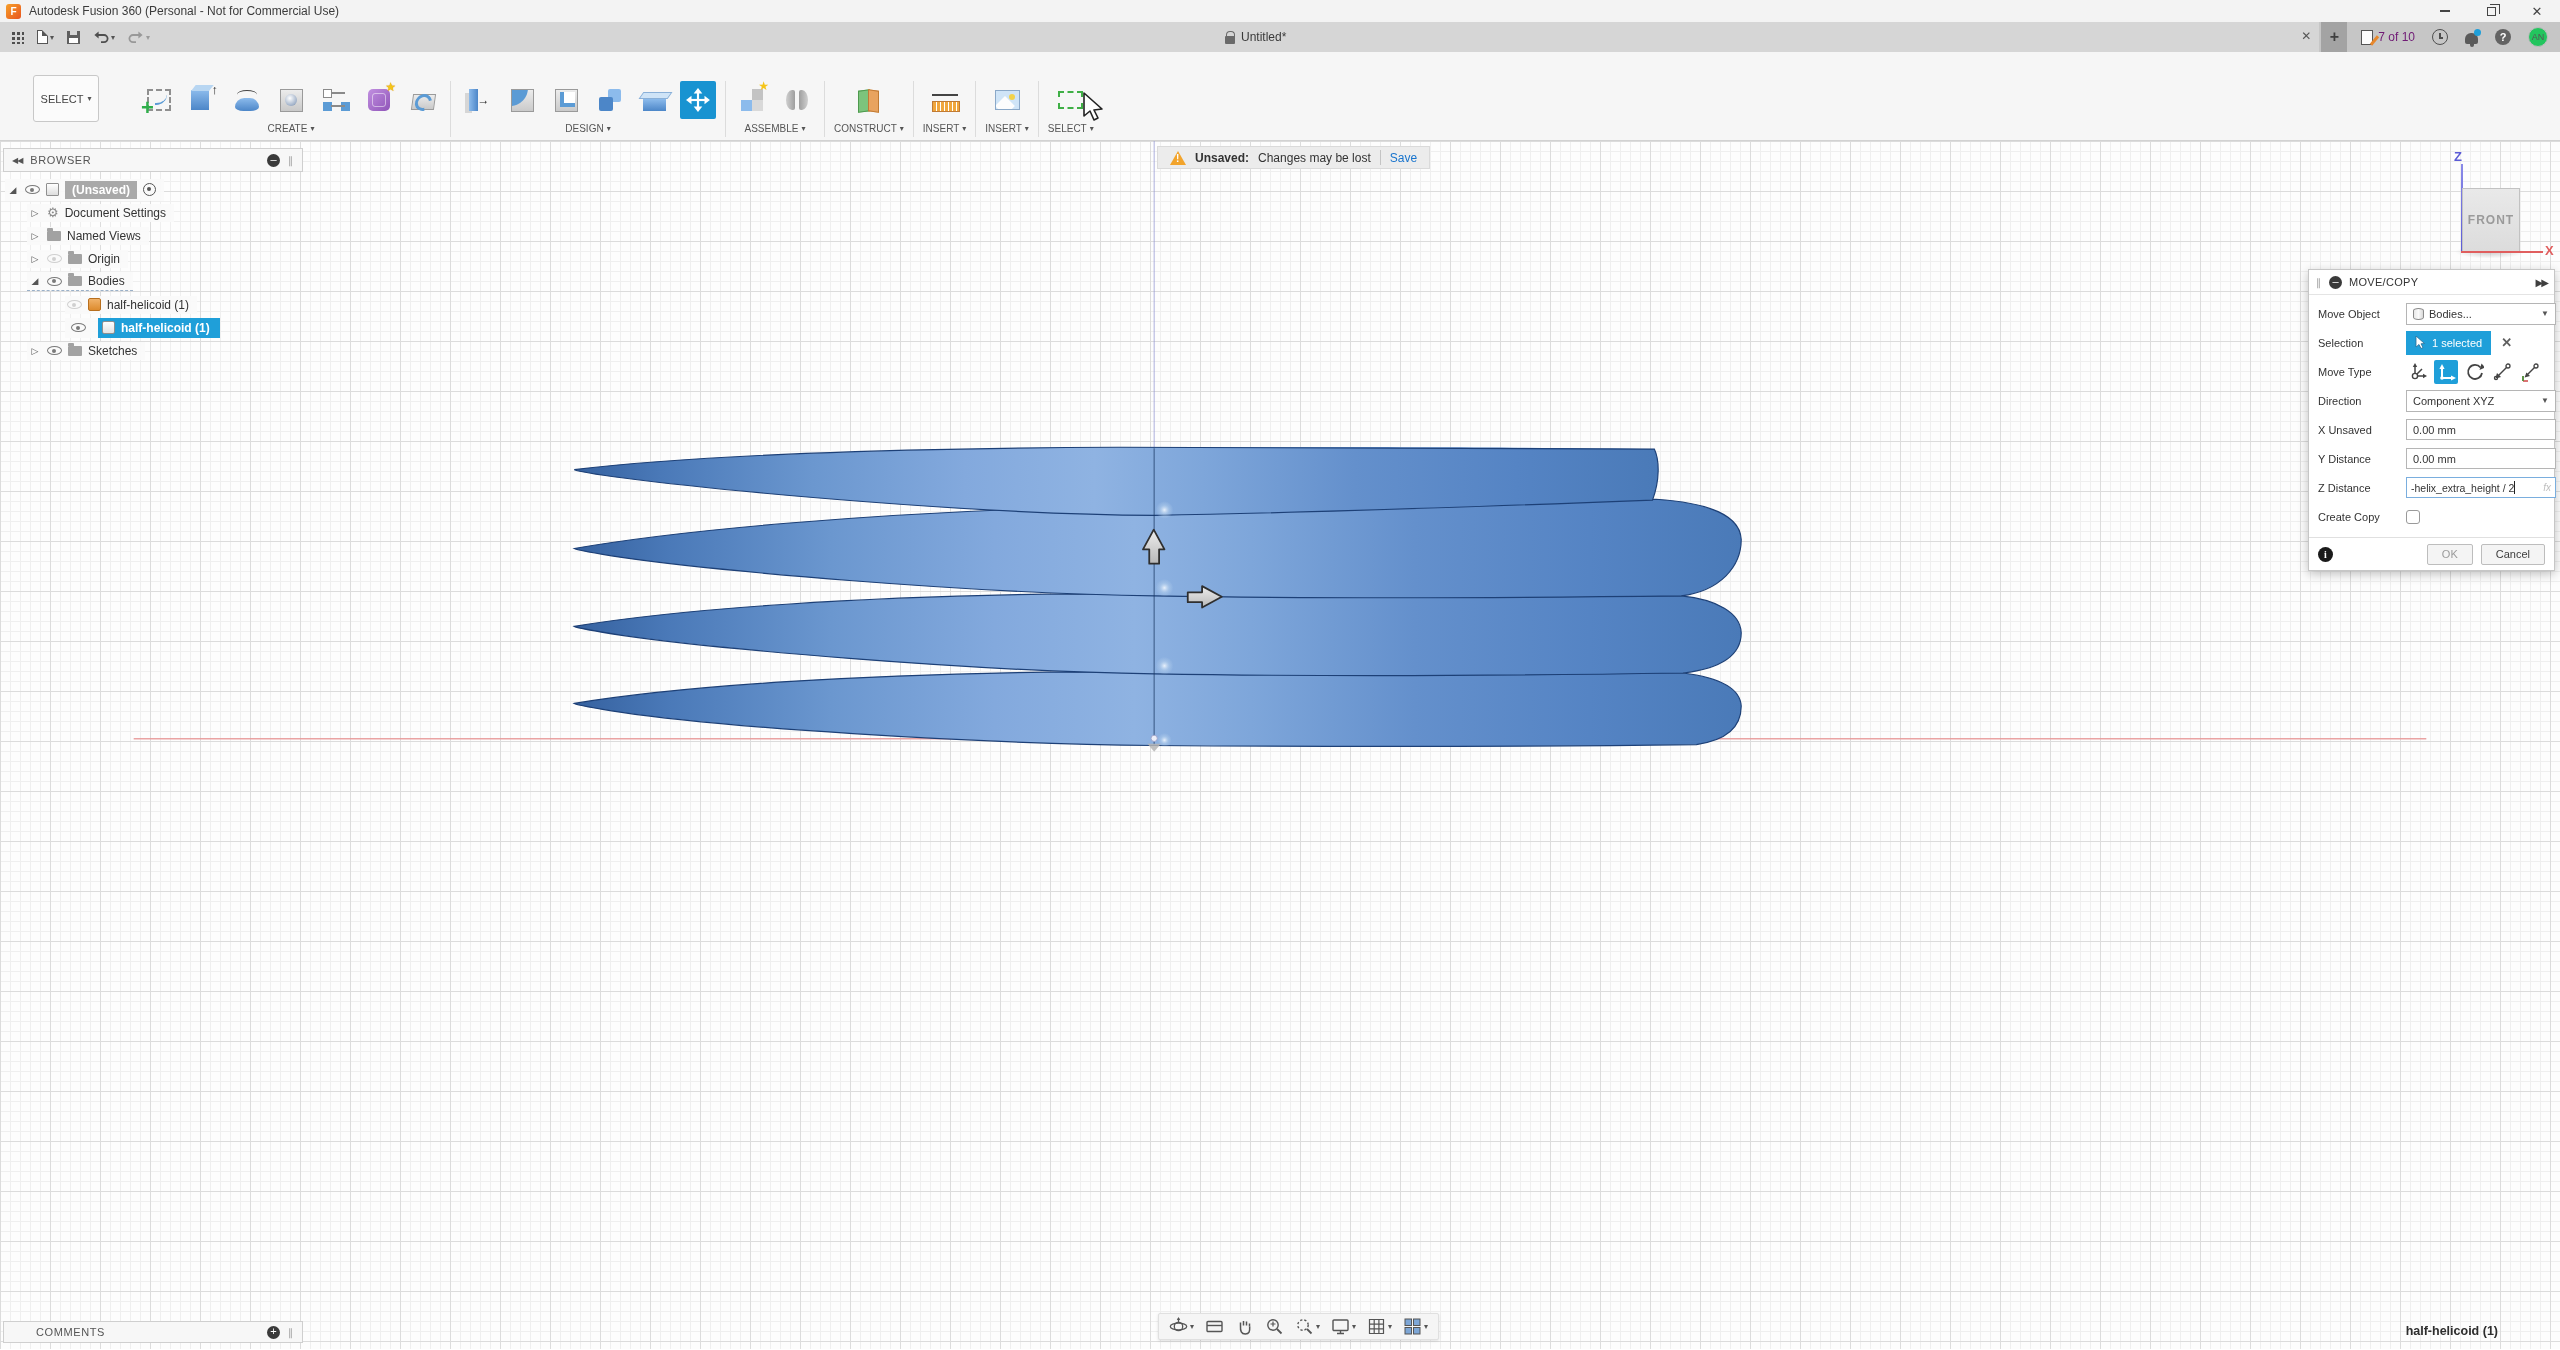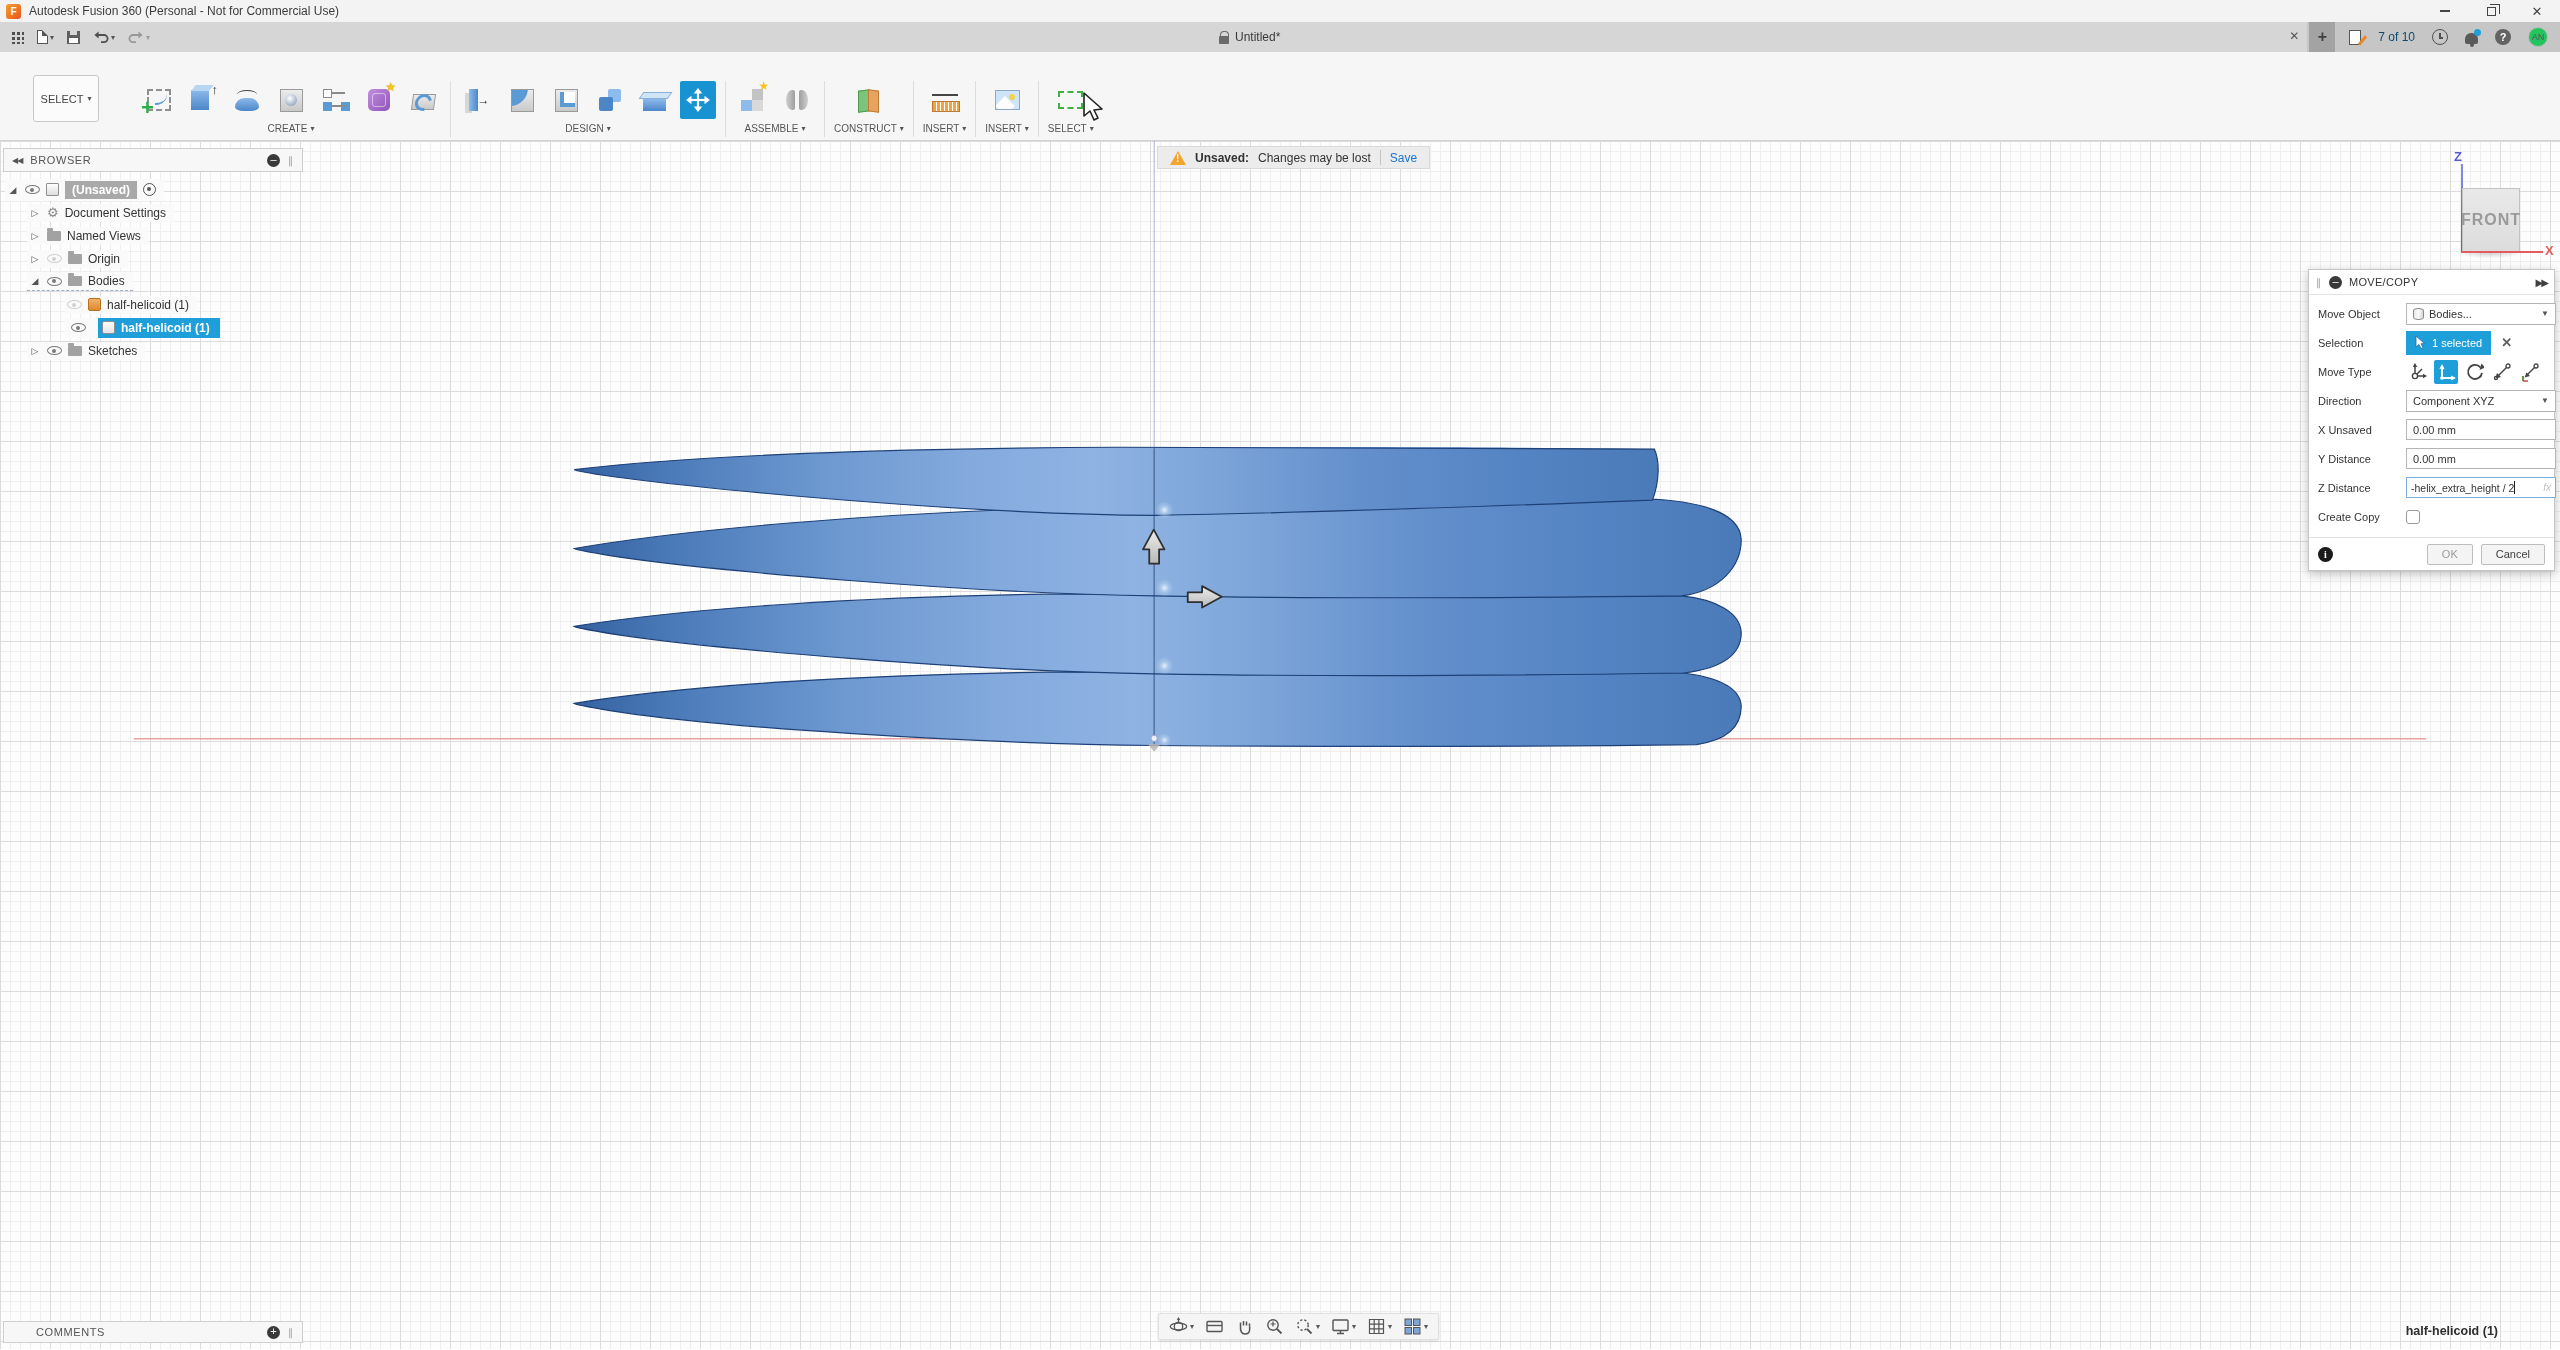--- a/index.html
+++ b/index.html
@@ -29,21 +29,21 @@
   .mini-caret { font-size:8px; color:#555; }
   .dim { opacity:.45; }
   .tabstrip { flex:1; display:flex; align-items:stretch; }
   .doc-tab { flex:1; background:#d6d6d6; margin-right:2px; display:flex; align-items:center; justify-content:center; position:relative; }
   .doc-tab-label { display:flex; align-items:center; gap:6px; font-size:12px; color:#3a3a3a; }
   .lock-ic { width:10px; height:8px; background:#6a6a6a; border-radius:1px; position:relative; margin-top:5px; }
   .lock-ic::before { content:""; position:absolute; left:1.5px; top:-5px; width:7px; height:6px; border:1.8px solid #6a6a6a; border-bottom:none; border-radius:4px 4px 0 0; }
   .tab-close { position:absolute; right:8px; top:7px; font-size:12px; color:#555; }
   .newtab-btn { width:26px; background:#a3a3a3; display:flex; align-items:center; justify-content:center; color:#3f3f3f; font-size:16px; font-weight:bold; margin-right:14px; }
   .tabrow-right { display:flex; align-items:center; gap:17px; padding-right:12px; }
-  .doccount { display:flex; align-items:center; gap:17px; font-size:12px; color:#0c4a6e; }
+  .doccount { display:flex; align-items:center; gap:5px; font-size:12px; color:#701a75; }
   .docpencil { width:12px; height:15px; background:#fdfdfd; border:1.3px solid #555; position:relative; }
   .docpencil::after { content:""; position:absolute; right:-4px; bottom:-2px; width:3px; height:11px; background:#e8882c; transform:rotate(40deg); }
   .clock-ic { width:16px; height:16px; border:1.6px solid #4f4f4f; border-radius:50%; position:relative; }
   .clock-ic::before { content:""; position:absolute; left:6px; top:3px; width:1.6px; height:5px; background:#4f4f4f; }
   .clock-ic::after { content:""; position:absolute; left:6px; top:7px; width:4px; height:1.6px; background:#4f4f4f; }
   .bell-ic { width:13px; height:11px; background:#5a5a5a; border-radius:6px 6px 2px 2px; position:relative; margin-top:2px; }
   .bell-ic::before { content:""; position:absolute; left:4.5px; bottom:-3px; width:4px; height:3px; background:#5a5a5a; border-radius:0 0 3px 3px; }
   .bell-ic::after { content:""; position:absolute; right:-3px; top:-4px; width:7px; height:7px; background:#1f9fd9; border-radius:50%; }
   .help-ic { width:16px; height:16px; background:#636363; border-radius:50%; color:#fff; font-size:11px; font-weight:bold; text-align:center; line-height:16px; }
   .avatar { width:20px; height:20px; background:#22c55e; border:1px solid #bdbdbd; border-radius:50%; font-size:9px; color:#555; text-align:center; line-height:19px; }
@@ -158,21 +158,21 @@
   .msg-strong { font-size:12px; font-weight:bold; color:#333; }
   .msg-text { font-size:12px; color:#333; }
   .vdiv { width:1px; height:15px; background:#c4c4c4; }
   .save-link { font-size:12px; color:#1874cd; }
 
   
   .vc { position:absolute; left:2448px; top:8px; width:110px; height:112px; }
   .vc-z { position:absolute; left:6px; top:0; color:#5b5bd6; font-weight:bold; font-size:13px; }
   .vc-zline { position:absolute; left:13px; top:15px; width:2px; height:88px; background:linear-gradient(180deg,#8a8ae8,#5b5bd6); }
   .vc-shadow { position:absolute; left:4px; top:96px; width:76px; height:14px; background:radial-gradient(ellipse at center, rgba(60,60,60,.25), transparent 65%); }
-  .vc-face { position:absolute; left:14px; top:39px; width:58px; height:64px; background:linear-gradient(180deg,#e9e9e9,#dcdcdc); border:1px solid #c2c2c2; display:flex; align-items:center; justify-content:center; font-size:16px; font-weight:bold; color:#9a9a9a; letter-spacing:1px; }
+  .vc-face { position:absolute; left:14px; top:39px; width:58px; height:64px; background:linear-gradient(180deg,#e9e9e9,#dcdcdc); border:1px solid #c2c2c2; display:flex; align-items:center; justify-content:center; font-size:12px; font-weight:bold; color:#9a9a9a; letter-spacing:1px; }
   .vc-xline { position:absolute; left:13px; top:102px; width:82px; height:2px; background:#e05e5e; }
   .vc-x { position:absolute; left:97px; top:94px; color:#e05e5e; font-weight:bold; font-size:13px; }
 
   
   .dialog { position:absolute; left:2308px; top:128px; width:247px; background:#fff; border:1px solid #c6c6c6; box-shadow:0 3px 10px rgba(0,0,0,.25); font-size:11px; color:#333; }
   .dlg-head { height:25px; display:flex; align-items:center; gap:7px; padding:0 7px; border-bottom:1px solid #e4e4e4; }
   .dlg-title { font-size:11px; color:#333; letter-spacing:.3px; flex:1; }
   .dbl-arrow { color:#3f3f3f; font-size:10px; letter-spacing:-2px; }
   .dlg-body { padding:4px 0 6px; }
   .drow { display:grid; grid-template-columns:88px 1fr; align-items:center; min-height:29px; padding:0 9px; }

